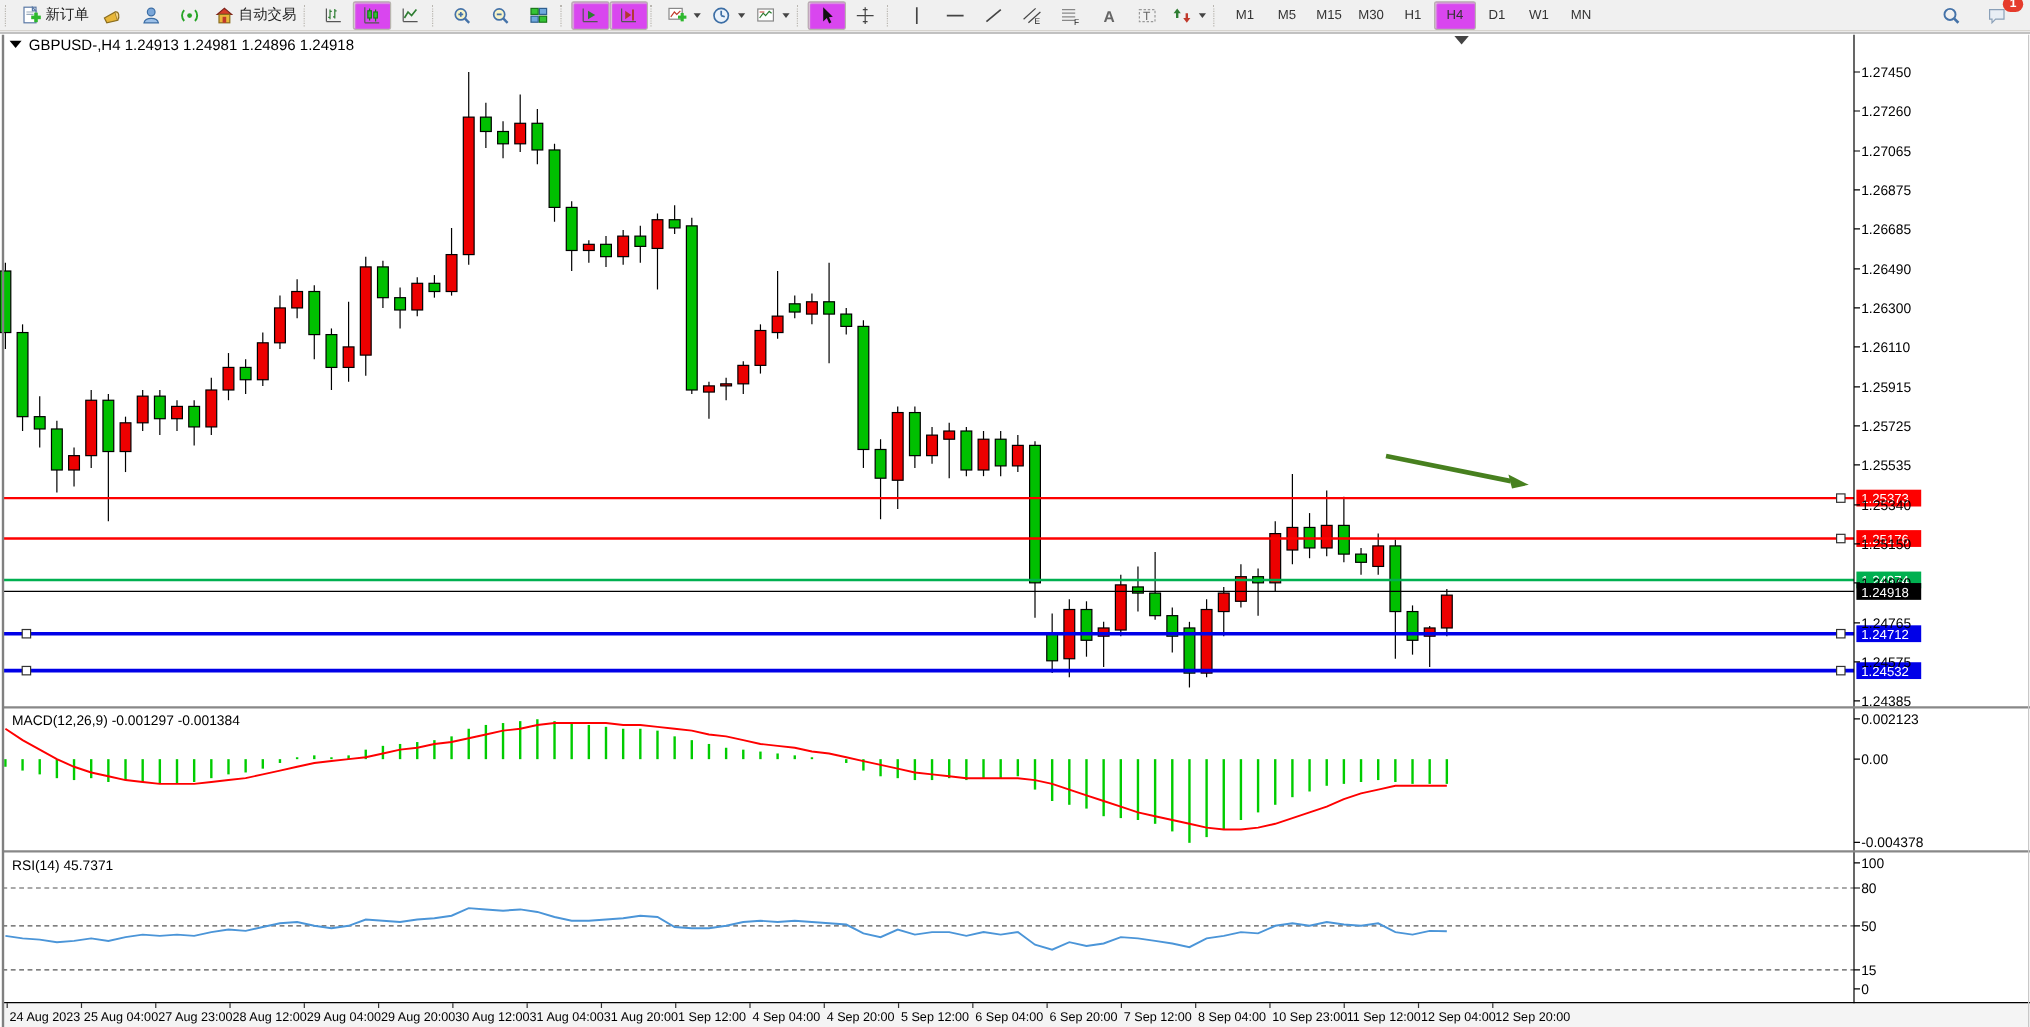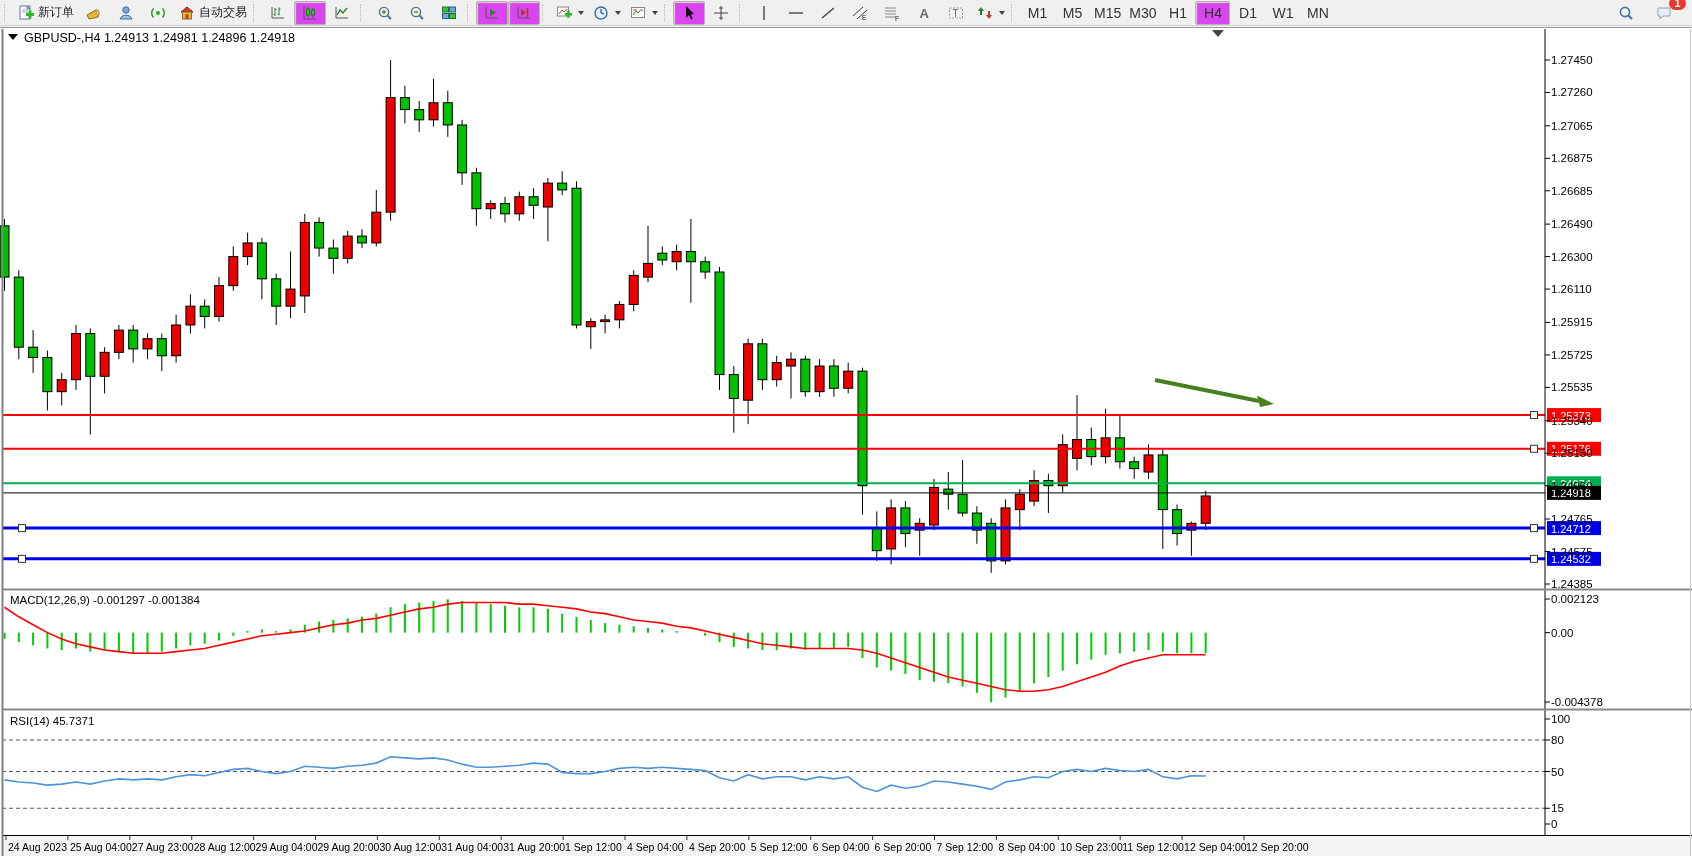--- a/index.html
+++ b/index.html
@@ -8,21 +8,21 @@
   
   #toolbar{position:absolute;left:0;top:0;width:1692px;height:26px;background:#f0f0f0;
     border-bottom:1px solid #d6d3ce;display:flex;align-items:center;padding:0 2px;box-sizing:border-box;}
   .grip{width:5px;height:18px;border-left:1px dotted #b9b6b0;margin:0 3px 0 2px;}
   .tbtn{height:22px;min-width:24px;display:inline-flex;align-items:center;justify-content:center;
     gap:3px;padding:0 3px;border:1px solid transparent;border-radius:2px;color:#222;font-size:12px;cursor:default;}
   .tbtn.active{background:#d946ef;border:1px solid #b8b5ae;box-shadow:inset 1px 1px 1px #d8d5d0;}
   .tbtn svg{display:block;}
   .caret{width:0;height:0;border-left:3px solid transparent;border-right:3px solid transparent;
     border-top:4px solid #444;margin-left:2px;}
-  .tf{font-size:14px;color:#333;min-width:27px;}
+  .tf{font-size:11px;color:#333;min-width:27px;}
   #tb-right{margin-left:auto;display:flex;align-items:center;gap:6px;padding-right:10px;}
   .chat-badge{position:absolute;top:-5px;right:-7px;background:#e53b2c;color:#fff;font-size:10px;
     font-weight:bold;border-radius:8px;min-width:13px;height:13px;line-height:13px;text-align:center;padding:0 2px;}
   
   #chartwrap{position:absolute;left:0;top:27px;width:1692px;height:829px;background:#fff;
     border-top:1px solid #9a9a9a;}
   svg text{font-family:"Liberation Sans","DejaVu Sans",sans-serif;}
 </style>
 </head>
 <body>

